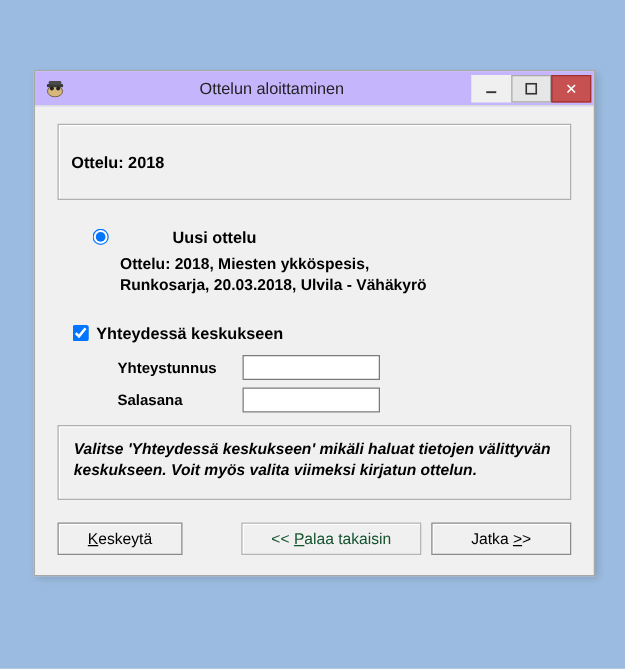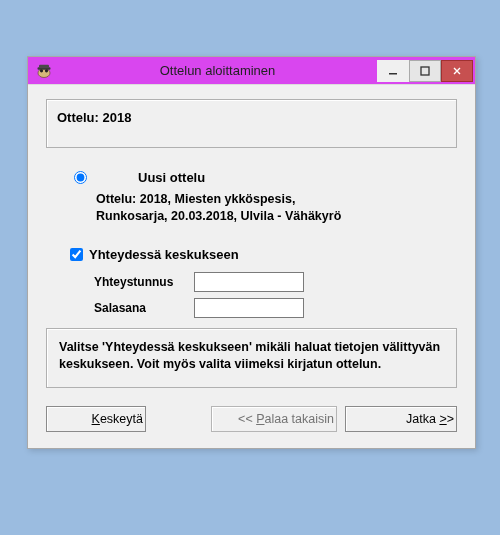--- a/index.html
+++ b/index.html
@@ -19,21 +19,21 @@
     top: 56px;
     width: 449px;
     background: #f0f0f0;
     border: 1px solid #a8a8a8;
     box-shadow: 2px 2px 6px rgba(0,0,0,0.15);
   }
   .titlebar {
     display: flex;
     align-items: center;
     height: 28px;
-    background: #d946ef;
+    background: #c4b5fd;
     border-bottom: 1px solid #dcdcdc;
   }
   .titlebar-icon {
     width: 16px;
     height: 14px;
     margin-left: 8px;
     margin-right: 6px;
   }
   .titlebar-title {
     flex: 1;
@@ -59,21 +59,21 @@
   }
   .title-btn.min { border: none; }
   .title-btn.max { border: 1px solid #aaa; background:#e6e6e6; }
   .title-btn.close { background: #c75050; border: 1px solid #a03030; color: #fff; }
   .body {
     padding: 14px 18px 16px 18px;
   }
   .ottelu-box {
     border: 1px solid #b0b0b0;
     box-shadow: inset 1px 1px 0 #fff;
-    padding: 10px 10px 22px 10px;
+    padding: 22px 10px 22px 10px;
     margin-bottom: 22px;
     background: #f0f0f0;
   }
   .ottelu-label {
     font-weight: bold;
     font-size: 13px;
   }
   .radio-group {
     margin-left: 28px;
   }
@@ -90,21 +90,21 @@
     font-weight: bold;
     font-size: 12.5px;
     line-height: 1.35;
     margin-top: 2px;
     margin-bottom: 22px;
     max-width: 260px;
   }
   .check-row {
     display: flex;
     align-items: center;
-    margin-left: 24px;
+    margin-left: 12px;
     margin-bottom: 10px;
   }
   .check-row input { margin: 0 6px 0 0; }
   .check-row label { font-weight: bold; font-size: 13px; }
   .field-block { margin-left: 48px; }
   .field-row {
     display: flex;
     align-items: center;
     margin-bottom: 6px;
   }
@@ -120,43 +120,43 @@
     background: #fff;
     font-size: 12px;
     padding: 1px 3px;
   }
   .info-box {
     border: 1px solid #b0b0b0;
     box-shadow: inset 1px 1px 0 #fff;
     padding: 10px 12px 14px 12px;
     margin-top: 10px;
     margin-bottom: 18px;
+    font-style: italic;
     font-weight: bold;
     font-size: 12.5px;
     line-height: 1.35;
   }
   .button-row {
     display: flex;
     gap: 8px;
   }
   .btn {
     height: 26px;
     border: 1px solid #8a8a8a;
     background: #f0f0f0;
     font-size: 12.5px;
-    padding: 0 2px;
+    padding: 0 18px;
     font-family: inherit;
     cursor: pointer;
     box-shadow: inset 1px 1px 0 #fff;
-    text-align: right;
   }
   .btn .u { text-decoration: underline; }
   .btn-keskeyta { width: 100px; }
   .spacer { flex: 1; }
-  .btn-palaa { width: 126px; color: #737373; border-color:#b5b5b5; background:#f0f0f0; }
+  .btn-palaa { width: 144px; color: #14532d; border-color:#b5b5b5; background:#f0f0f0; }
   .btn-jatka { width: 112px; }
 </style>
 </head>
 <body>
 
 <div class="window">
   <div class="titlebar">
     <span class="titlebar-icon">
       <svg viewBox="0 0 16 14">
         <ellipse cx="8" cy="9" rx="6" ry="4.5" fill="#d6b87a" stroke="#5a4020" stroke-width="0.6"></ellipse>

